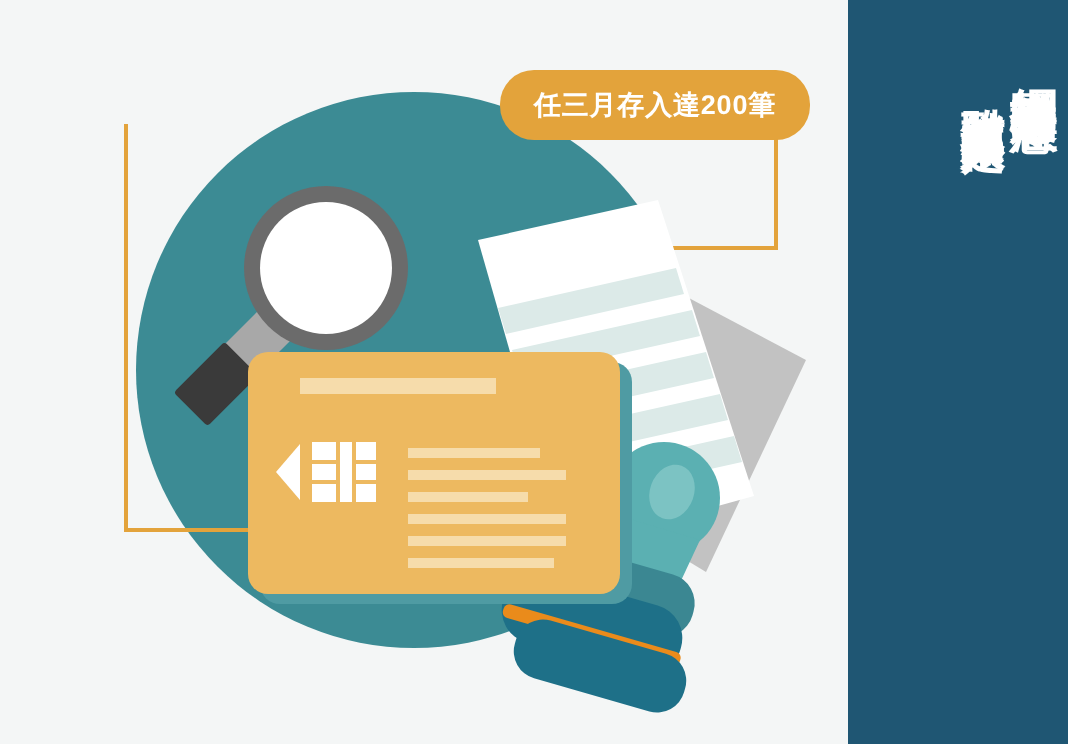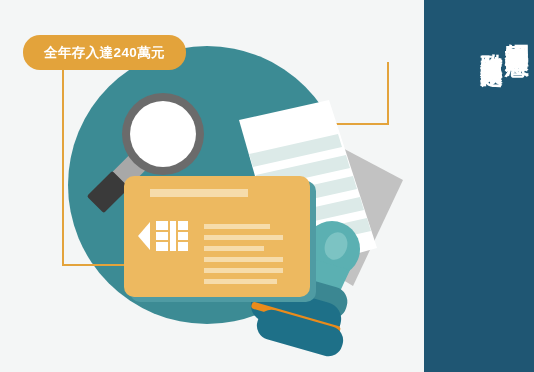--- a/index.html
+++ b/index.html
@@ -282,22 +282,22 @@
         <div class="card-line cl1"></div>
         <div class="card-line cl2"></div>
         <div class="card-line cl3"></div>
         <div class="card-line cl4"></div>
         <div class="card-line cl5"></div>
         <div class="card-line cl6"></div>
       </div>
     </div>
   </div>
 
-  <div class="pill pill-left">
-    <span>全年存入達240萬元</span>
+  <div class="pill pill-right">
+    <span>任三月存入達200筆</span>
   </div>
 
   <div class="side-panel">
     <div class="side-panel-inner">
       <div class="v-line headline">網拍團購業者注意</div>
       <div class="v-line subline">財政部鎖定高頻存入之帳戶</div>
     </div>
   </div>
 
 </div>

